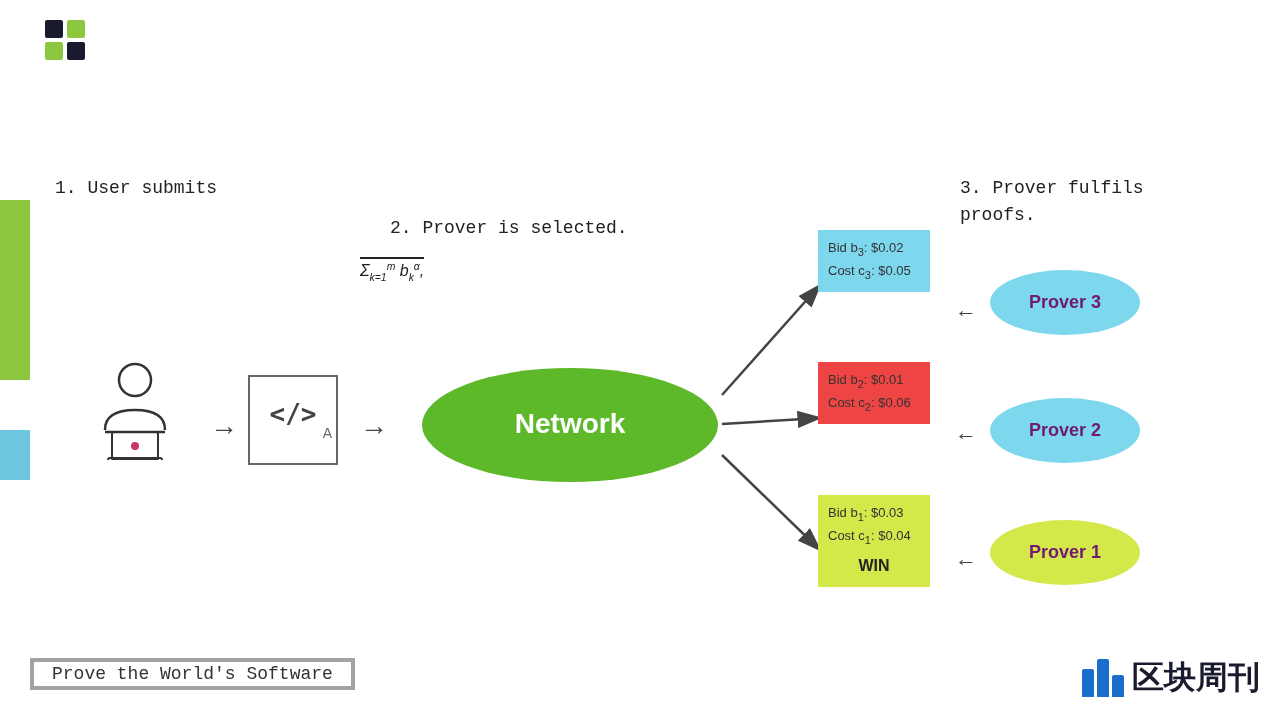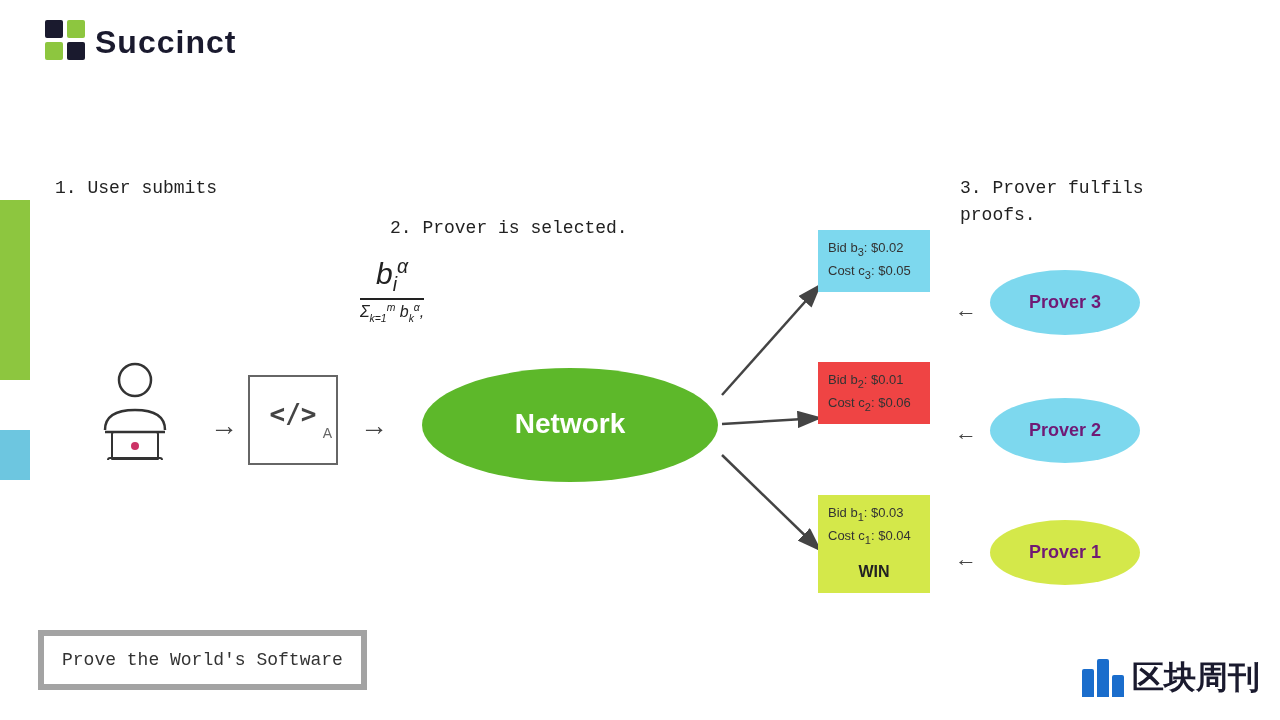--- a/index.html
+++ b/index.html
@@ -171,21 +171,21 @@
     }
     .bid-box-bottom {
       background: #d4e84a;
       top: 495px;
       left: 818px;
     }
     .bid-box-win {
       font-weight: bold;
       font-size: 16px;
       text-align: center;
-      margin-top: 10px;
+      margin-top: 4px;
       color: #222;
     }
     .bid-sub {
       font-size: 11px;
       vertical-align: sub;
     }
 
     
     .arrow-prover {
       position: absolute;
@@ -212,27 +212,26 @@
     }
     .prover-3 { background: #7dd8ee; top: 270px; left: 990px; }
     .prover-2 { background: #7dd8ee; top: 398px; left: 990px; }
     .prover-1 { background: #d4e84a; top: 520px; left: 990px; }
 
     
     .tagline-box {
       position: absolute;
       bottom: 30px;
       left: 30px;
-      border: 6px solid #a3a3a3;
-      padding: 14px 18px;
+      border: 4px solid #a3a3a3;
+      padding: 2px 18px;
       font-family: 'Courier New', monospace;
       font-size: 18px;
       color: #333;
       background: #fff;
-      margin-left: 8px;
     }
 
     
     .bottom-right-logo {
       position: absolute;
       bottom: 20px;
       right: 20px;
       display: flex;
       align-items: center;
       gap: 8px;
@@ -267,40 +266,36 @@
 </div>
 
 <div class="logo-area">
   <svg class="logo-icon" viewBox="0 0 40 45" fill="none" xmlns="http://www.w3.org/2000/svg">
 
     <rect x="0" y="0" width="18" height="18" rx="2" fill="#1a1a2e"></rect>
     <rect x="22" y="0" width="18" height="18" rx="2" fill="#8dc63f"></rect>
     <rect x="0" y="22" width="18" height="18" rx="2" fill="#8dc63f"></rect>
     <rect x="22" y="22" width="18" height="18" rx="2" fill="#1a1a2e"></rect>
   </svg>
-  <span class="logo-text">Succinct</span>
 </div>
 
 <div class="step-label step1">
   <span>1. User submits</span><br>
 </div>
 
 <div class="step-label step2">
   <span>2. Prover is selected.</span>
 </div>
 
 <div class="step-label step3">
   <span>3. Prover fulfils</span><br>
   <span>     proofs.</span>
 </div>
 
 <div class="formula-area">
-  <div class="formula-numerator">
-    b<sub>i</sub><sup>α</sup>
-  </div>
   <div class="formula-line"></div>
   <div class="formula-denominator">
     Σ<sub>k=1</sub><sup>m</sup> b<sub>k</sub><sup>α</sup>,
   </div>
 </div>
 
 <div class="user-figure">
   <svg width="90" height="100" viewBox="0 0 90 100">
 
     <circle cx="45" cy="20" r="16" fill="none" stroke="#333" stroke-width="2.5"></circle>

